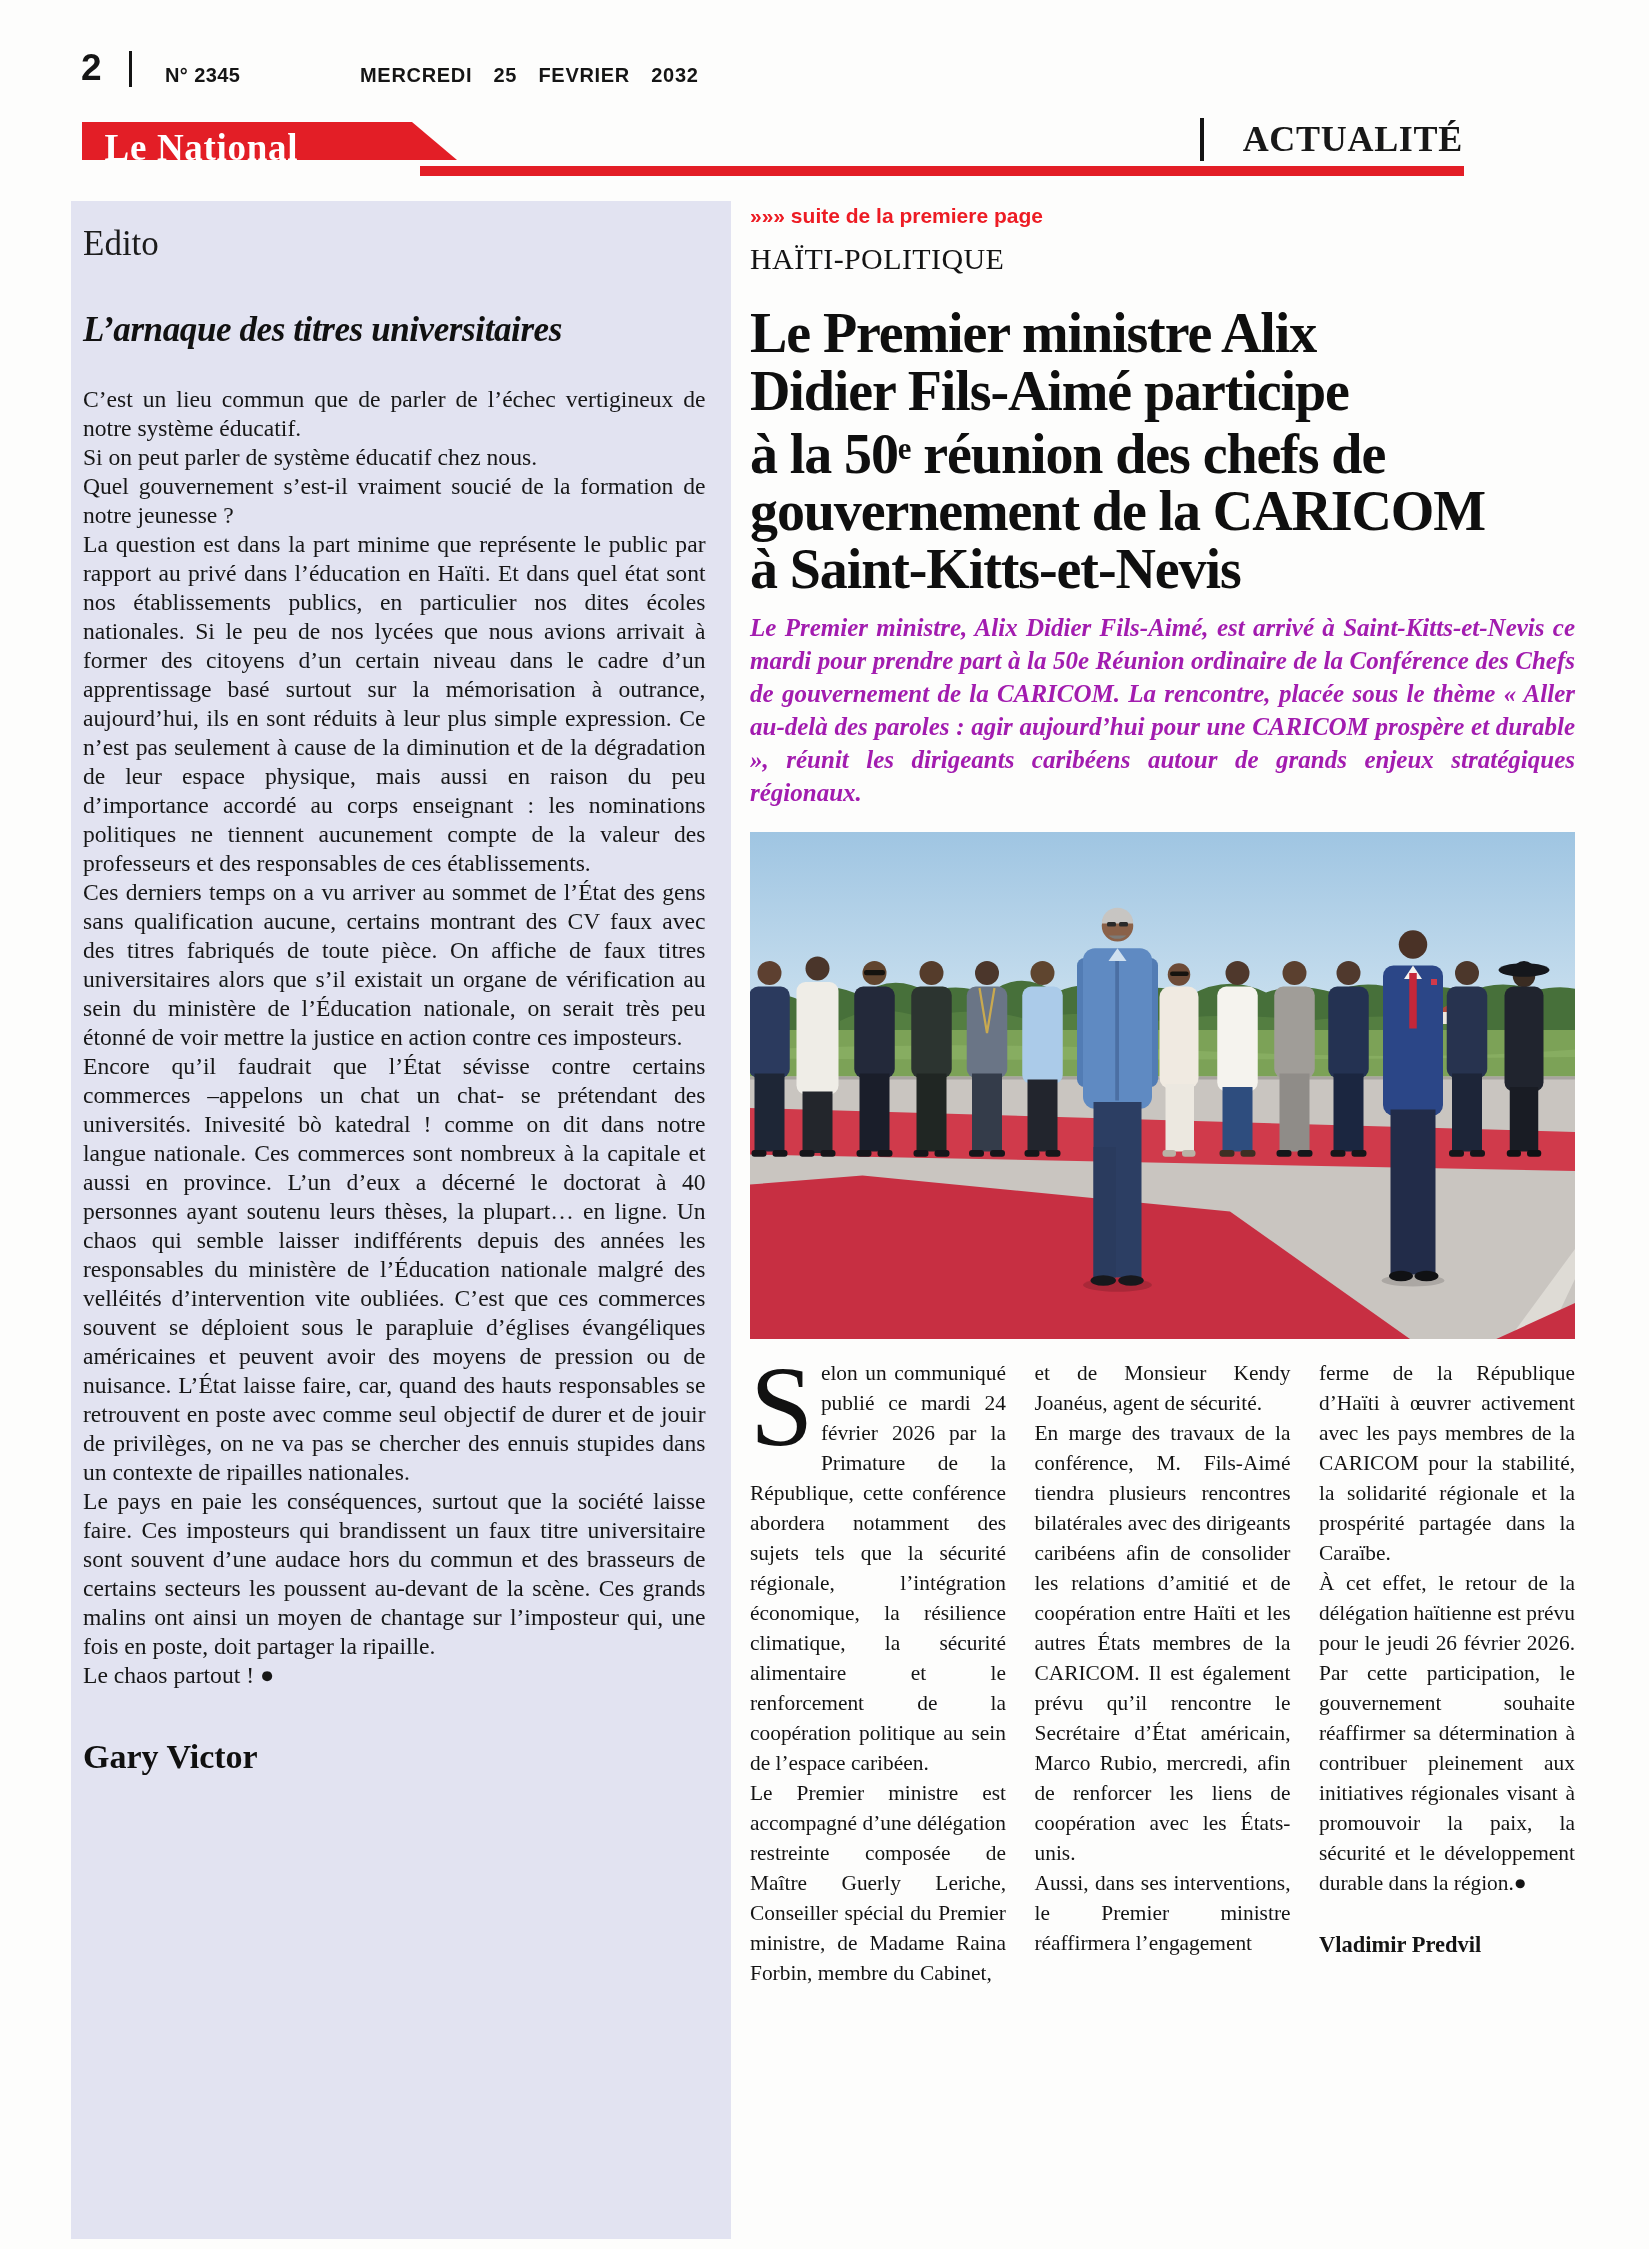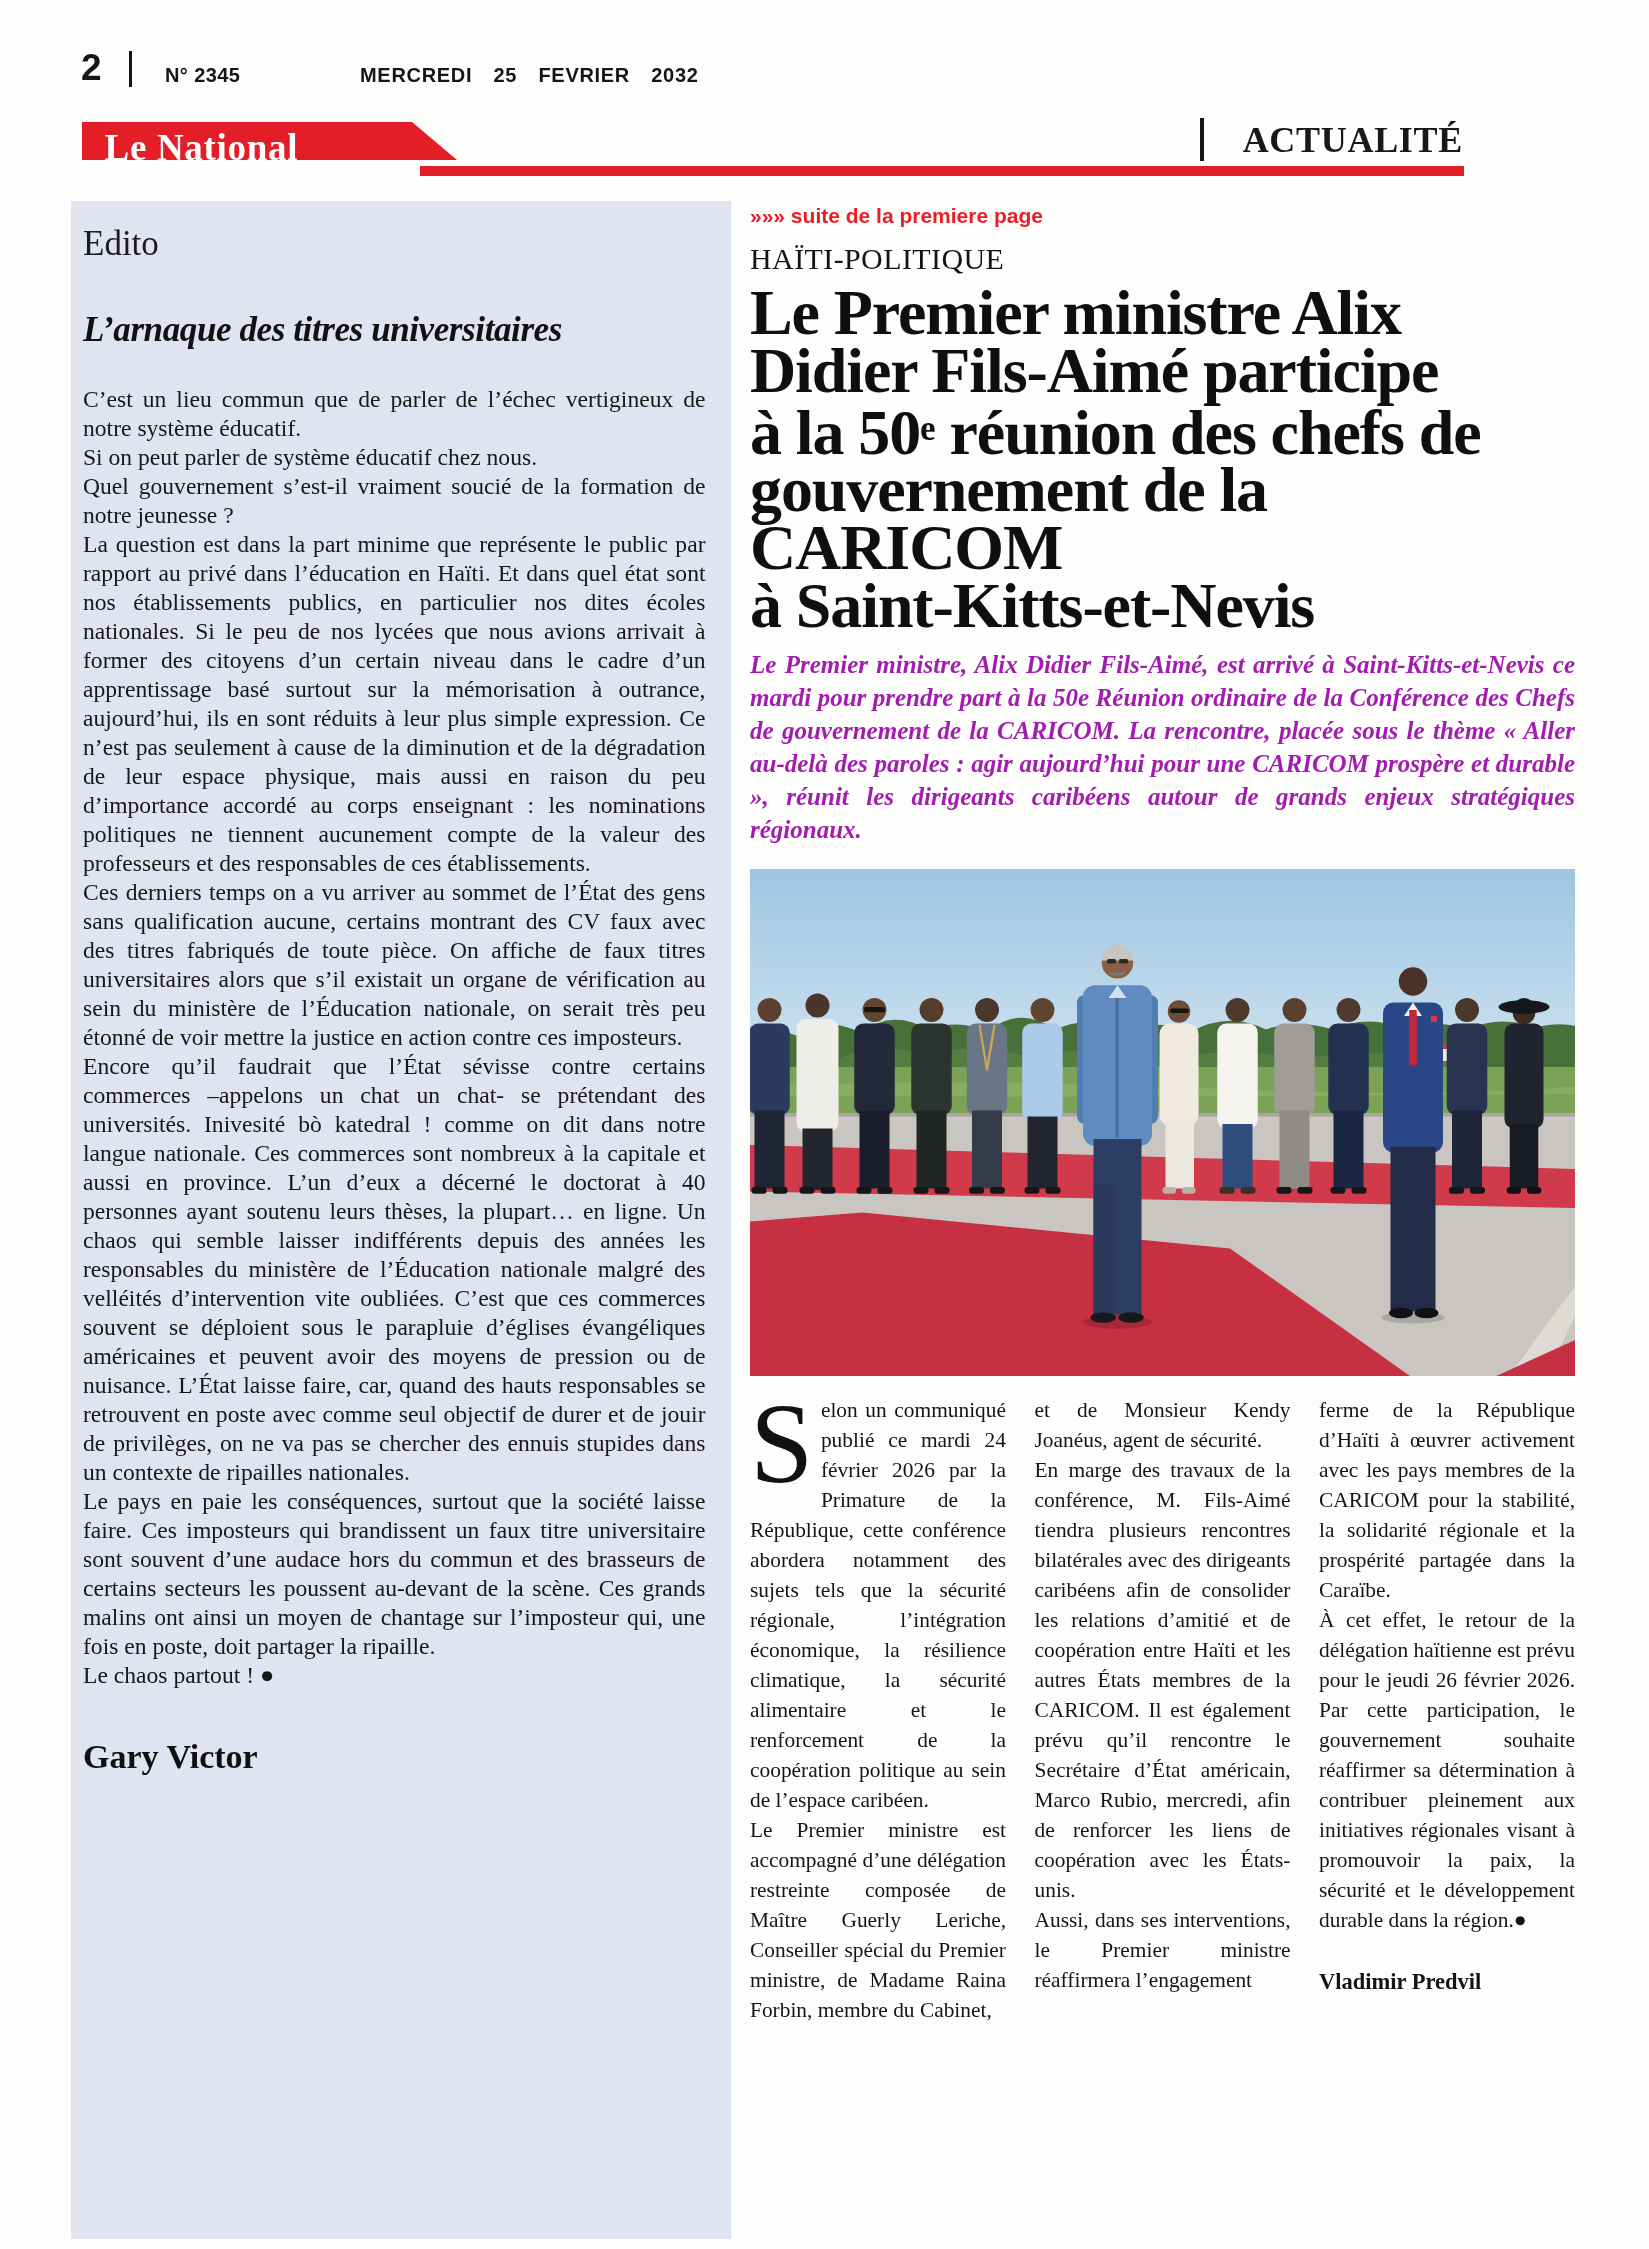--- a/index.html
+++ b/index.html
@@ -11,21 +11,21 @@
   }
   
   .pageno{position:absolute;left:81px;top:49px;
     font-family:"Liberation Sans",sans-serif;font-weight:bold;font-size:37px;line-height:37px;}
   .pageno-bar{position:absolute;left:129px;top:51px;width:3px;height:36px;background:#141414;}
   .issue{position:absolute;left:165px;top:64px;
     font-family:"Liberation Sans",sans-serif;font-weight:bold;font-size:20px;letter-spacing:0.4px;}
   .dateline{position:absolute;left:360px;top:64px;
     font-family:"Liberation Sans",sans-serif;font-weight:bold;font-size:20px;
     letter-spacing:0.7px;word-spacing:15px;}
-  .section-wrap{position:absolute;top:118px;right:187px;display:flex;align-items:center;gap:39px;}
+  .section-wrap{position:absolute;top:118px;right:187px;display:flex;align-items:flex-start;gap:39px;}
   .section-bar{width:3.7px;height:43px;background:#141414;}
   .section-title{font-family:"Liberation Serif",serif;font-weight:bold;font-size:36px;letter-spacing:0.7px;color:#181818;}
   .masthead{position:absolute;left:82px;top:122px;width:375px;height:38px;
     background:#e31e26;clip-path:polygon(0 0,88% 0,100% 100%,0 100%);}
   .masthead span{display:block;padding-left:22.5px;line-height:52px;
     font-family:"Liberation Serif",serif;font-weight:bold;font-size:37px;color:#ffffff;letter-spacing:0.7px;}
   .header-rule{position:absolute;left:420px;top:166px;width:1044px;height:9.7px;background:#e31e26;}
 
   
   .edito{position:absolute;left:71px;top:201px;width:660px;height:2038px;
@@ -33,21 +33,21 @@
   .edito-label{font-size:35px;line-height:39px;color:#1c1c1c;}
   .edito-title{margin-top:47px;font-size:35px;line-height:39px;font-weight:bold;letter-spacing:-0.4px;color:#111;font-style:italic;}
   .edito-body{margin-top:36px;font-size:23.6px;line-height:29px;text-align:justify;color:#171717;}
   .edito-body p{margin:0;}
   .edito-author{margin-top:48px;font-size:34px;font-weight:bold;color:#101010;}
 
   
   .story{position:absolute;left:750px;top:204px;width:825px;}
   .continuation{font-family:"Liberation Sans",sans-serif;font-size:21px;font-weight:bold;color:#ed1c24;}
   .kicker{margin-top:13.5px;font-size:30px;letter-spacing:0.4px;color:#141414;}
-  .headline{margin-top:8px;font-weight:bold;font-size:64px;line-height:58px;letter-spacing:-1.1px;color:#0f0f0f;}
+  .headline{margin-top:28px;font-weight:bold;font-size:56px;line-height:58px;letter-spacing:-1.1px;color:#0f0f0f;}
   .headline sup{font-size:.55em;vertical-align:13.5px;}
   .lede{margin-top:13px;font-size:25px;line-height:33px;font-weight:bold;font-style:italic;text-align:justify;color:#a21caf;}
   .photo-frame{margin-top:22.5px;width:825px;height:507px;overflow:hidden;background:#cfe0ee;}
 
   .cols{margin-top:19.5px;display:flex;gap:28.5px;}
   .col{width:256px;font-size:21.4px;line-height:30px;text-align:justify;color:#141414;}
   .col p{margin:0;}
   .dropcap{float:left;font-size:114px;line-height:88px;padding:4.5px 7.5px 0 0;font-weight:normal;color:#111;}
   .byline{margin-top:31.5px;font-weight:bold;font-size:22.5px;}
 </style>

